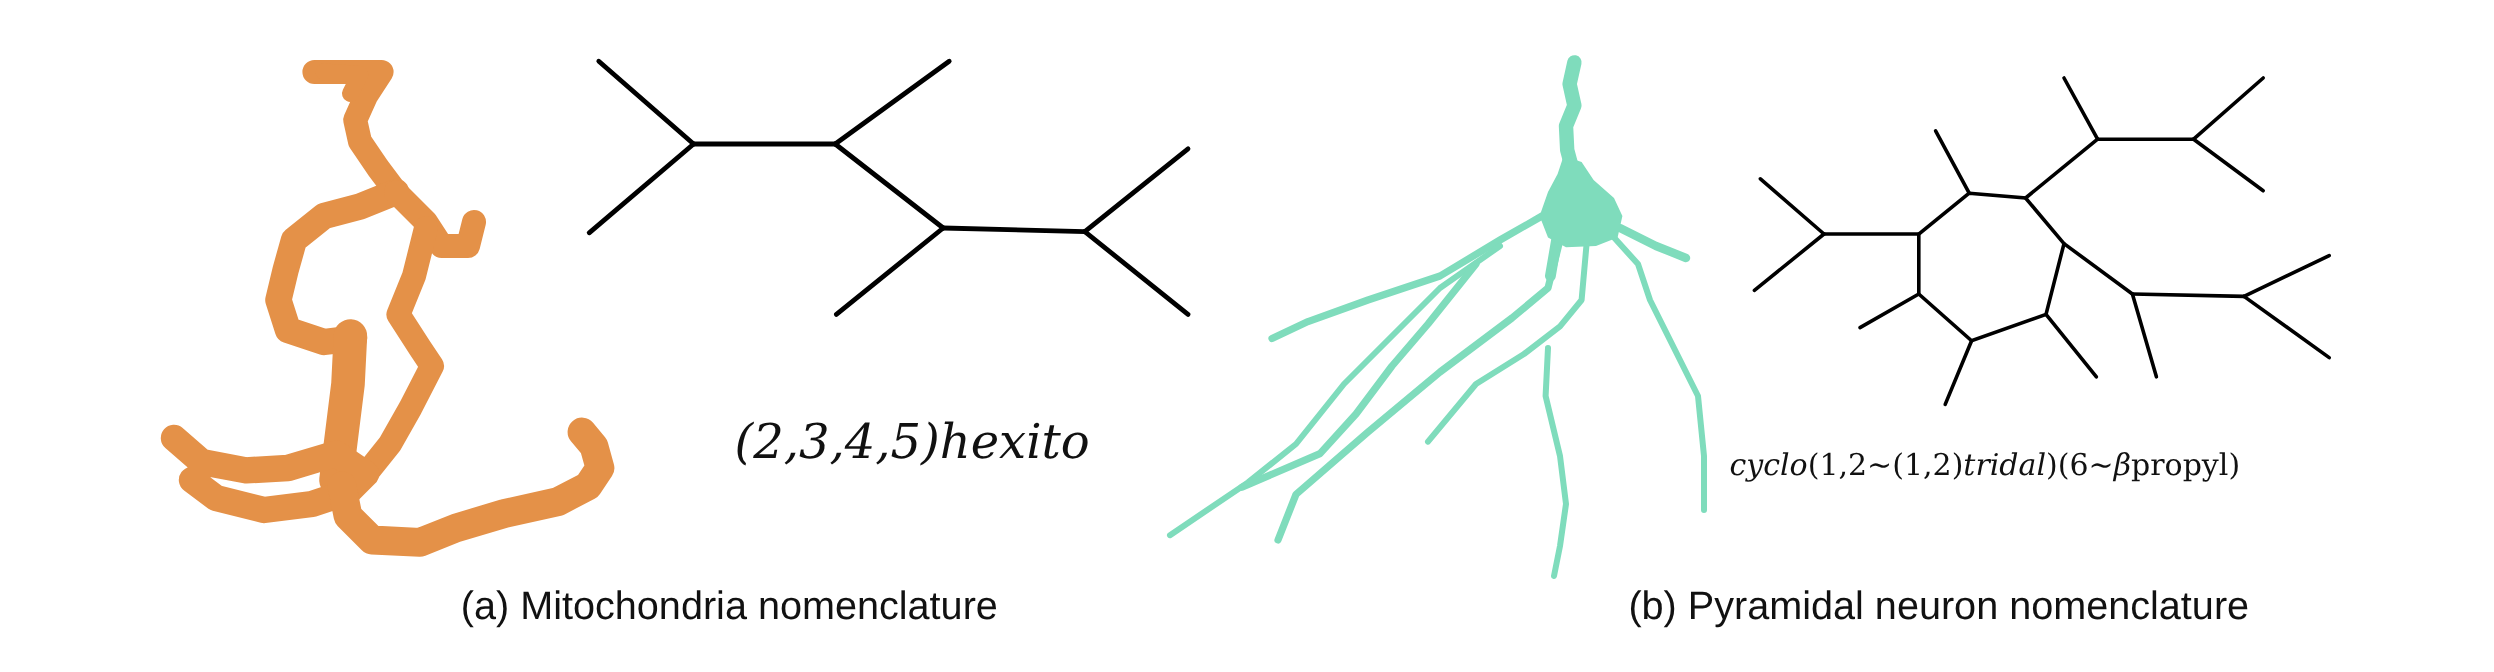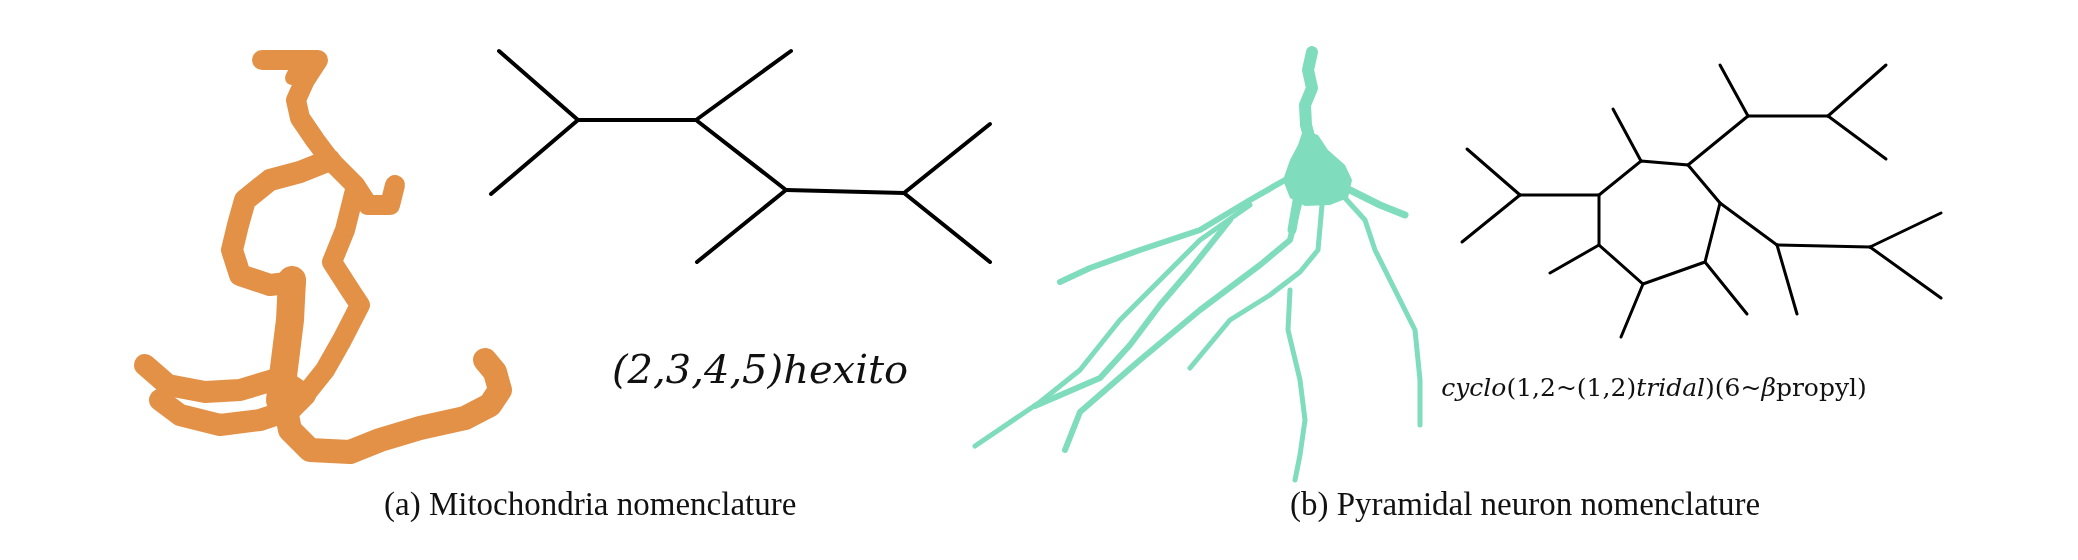--- a/index.html
+++ b/index.html
@@ -2,23 +2,23 @@
 <html><head>
 <meta charset="utf-8">
 <style>
   html, body { margin:0; padding:0; background:#ffffff; }
   body { width:2078px; height:560px; position:relative; overflow:hidden; font-family:"Liberation Serif", serif; }
   .art { position:absolute; left:0; top:0; width:2078px; height:560px; }
   .formula { position:absolute; color:#111; font-family:"DejaVu Serif", serif; white-space:nowrap; }
   .formula.hexito { left:612px; top:346px; font-size:40px; font-style:italic; }
   .formula.hept { left:1384px; top:372px; width:540px; text-align:center; font-size:25px; line-height:32px; }
   .it { font-style:italic; }
-  .caption { position:absolute; top:486px; font-size:33px; color:#111; font-family:Liberation Serif, serif; white-space:nowrap; }
+  .caption { position:absolute; top:486px; font-size:33px; color:#111; font-family:Liberation Sans, sans-serif; white-space:nowrap; }
   .caption.a { left:384px; }
-  .caption.b { left:1290px;text-align:right; }
+  .caption.b { left:1357px;text-align:right; }
 </style>
 </head>
 <body>
 
 <svg class="art" viewBox="0 0 2078 560" xmlns="http://www.w3.org/2000/svg">
 
   <g fill="none" stroke="#e49148" stroke-linecap="round" stroke-linejoin="round">
 
     <path d="M262 60 L318 60 L305 80 L296 100 L300 118 L315 140 L330 160" stroke-width="20"></path>
     <path d="M270 60 L300 62 L292 78" stroke-width="14"></path>

